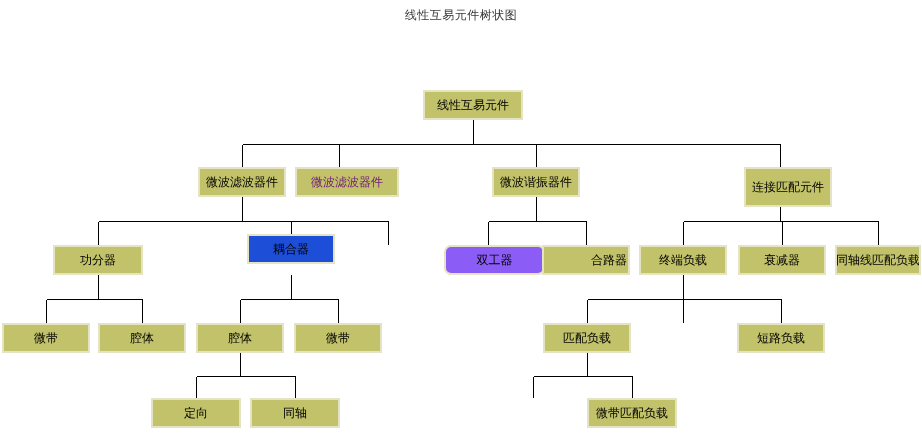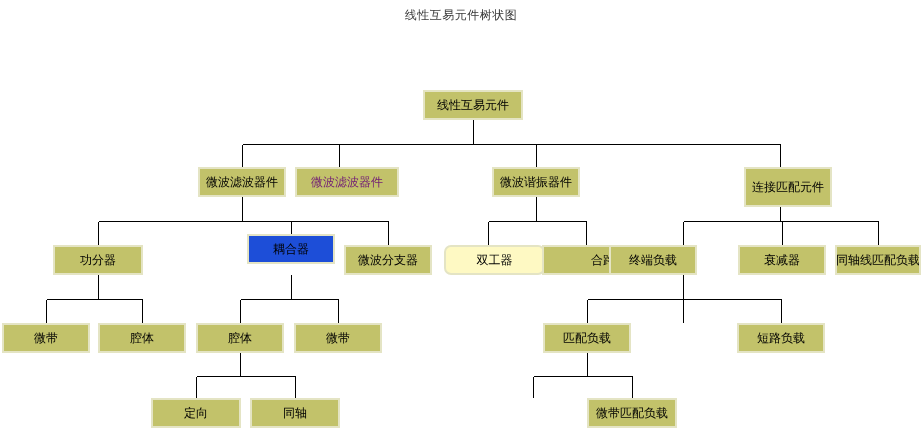--- a/index.html
+++ b/index.html
@@ -96,24 +96,23 @@
       <line x1="632.5" y1="376.5" x2="632.5" y2="398" stroke="#000000" stroke-width="1" shape-rendering="crispEdges"></line>
     </svg>
 
 <div class="tree-node" style="left: 423px; top: 90px; width: 100px; height: 30px; background: rgb(194, 194, 106); border-color: rgb(228, 228, 196); color: #000000;">线性互易元件</div>
     <div class="tree-node" style="left: 198px; top: 167px; width: 88px; height: 30px; background: rgb(194, 194, 106); border-color: rgb(228, 228, 196); color: rgb(0, 0, 0);">微波滤波器件</div>
     <div class="tree-node" style="left: 295px; top: 167px; width: 104px; height: 30px; background: rgb(194, 194, 106); border-color: rgb(228, 228, 196); color: #701a75;">微波滤波器件</div>
     <div class="tree-node" style="left: 492px; top: 167px; width: 88px; height: 30px; background: rgb(194, 194, 106); border-color: rgb(228, 228, 196); color: rgb(0, 0, 0);">微波谐振器件</div>
     <div class="tree-node" style="left: 736px; top: 167px; width: 88px; height: 40px; background: rgb(194, 194, 106); border-color: rgb(228, 228, 196); color: rgb(0, 0, 0); margin-left: 8px;">连接匹配元件</div>
     <div class="tree-node" style="left: 53px; top: 245px; width: 90px; height: 30px; background: rgb(194, 194, 106); border-color: rgb(228, 228, 196); color: rgb(0, 0, 0);">功分器</div>
     <div class="tree-node" style="left: 247px; top: 234px; width: 88px; height: 30px; background: #1d4ed8; border-color: rgb(228, 228, 196); color: rgb(0, 0, 0);">耦合器</div>
-    <div class="tree-node" style="left: 344px; top: 245px; width: 88px; height: 30px; background: rgb(194, 194, 106); border-color: rgb(228, 228, 196); color: rgb(0, 0, 0);">微波分支器</div>
-    <div class="tree-node" style="left: 444px; top: 245px; width: 101px; height: 30px; background: #fef9c3; border-color: rgb(228, 228, 196); color: rgb(0, 0, 0); border-radius: 7px;">双工器</div>
+    <div class="tree-node" style="left: 444px; top: 245px; width: 101px; height: 30px; background: #8b5cf6; border-color: rgb(228, 228, 196); color: rgb(0, 0, 0); border-radius: 7px;">双工器</div>
     <div class="tree-node" style="left: 542px; top: 245px; width: 88px; height: 30px; background: rgb(194, 194, 106); border-color: rgb(228, 228, 196); color: rgb(0, 0, 0); padding-left: 46px;">合路器</div>
-    <div class="tree-node" style="left: 609px; top: 245px; width: 88px; height: 30px; background: rgb(194, 194, 106); border-color: rgb(228, 228, 196); color: rgb(0, 0, 0);">终端负载</div>
+    <div class="tree-node" style="left: 639px; top: 245px; width: 88px; height: 30px; background: rgb(194, 194, 106); border-color: rgb(228, 228, 196); color: rgb(0, 0, 0);">终端负载</div>
     <div class="tree-node" style="left: 738px; top: 245px; width: 88px; height: 30px; background: rgb(194, 194, 106); border-color: rgb(228, 228, 196); color: rgb(0, 0, 0);">衰减器</div>
     <div class="tree-node" style="left: 835px; top: 245px; width: 86px; height: 30px; background: rgb(194, 194, 106); border-color: rgb(228, 228, 196); color: rgb(0, 0, 0);">同轴线匹配负载</div>
     <div class="tree-node" style="left: 2px; top: 323px; width: 88px; height: 30px; background: rgb(194, 194, 106); border-color: rgb(228, 228, 196); color: rgb(0, 0, 0);">微带</div>
     <div class="tree-node" style="left: 98px; top: 323px; width: 88px; height: 30px; background: rgb(194, 194, 106); border-color: rgb(228, 228, 196); color: rgb(0, 0, 0);">腔体</div>
     <div class="tree-node" style="left: 196px; top: 323px; width: 88px; height: 30px; background: rgb(194, 194, 106); border-color: rgb(228, 228, 196); color: rgb(0, 0, 0);">腔体</div>
     <div class="tree-node" style="left: 294px; top: 323px; width: 88px; height: 30px; background: rgb(194, 194, 106); border-color: rgb(228, 228, 196); color: rgb(0, 0, 0);">微带</div>
     <div class="tree-node" style="left: 543px; top: 323px; width: 88px; height: 30px; background: rgb(194, 194, 106); border-color: rgb(228, 228, 196); color: rgb(0, 0, 0);">匹配负载</div>
     <div class="tree-node" style="left: 737px; top: 323px; width: 88px; height: 30px; background: rgb(194, 194, 106); border-color: rgb(228, 228, 196); color: rgb(0, 0, 0);">短路负载</div>
     <div class="tree-node" style="left: 151px; top: 398px; width: 90px; height: 30px; background: rgb(194, 194, 106); border-color: rgb(228, 228, 196); color: rgb(0, 0, 0);">定向</div>
     <div class="tree-node" style="left: 250px; top: 398px; width: 90px; height: 30px; background: rgb(194, 194, 106); border-color: rgb(228, 228, 196); color: rgb(0, 0, 0);">同轴</div>

